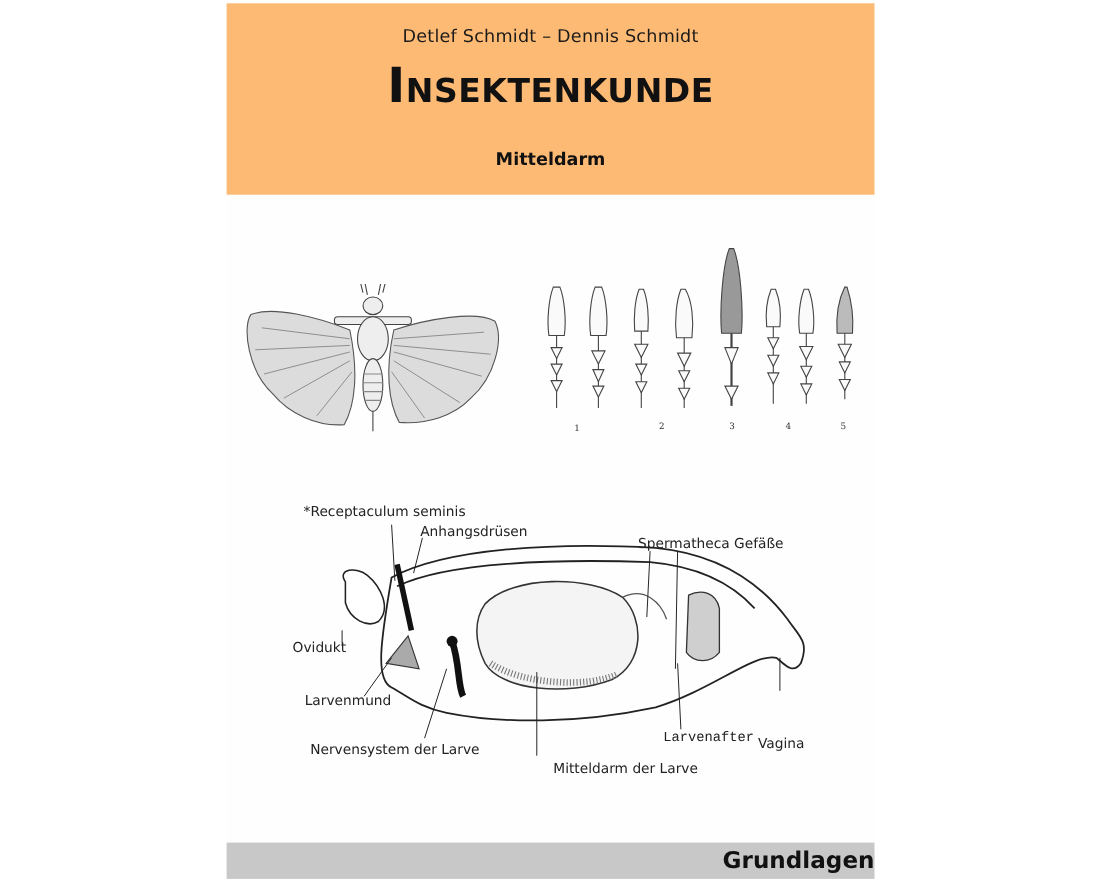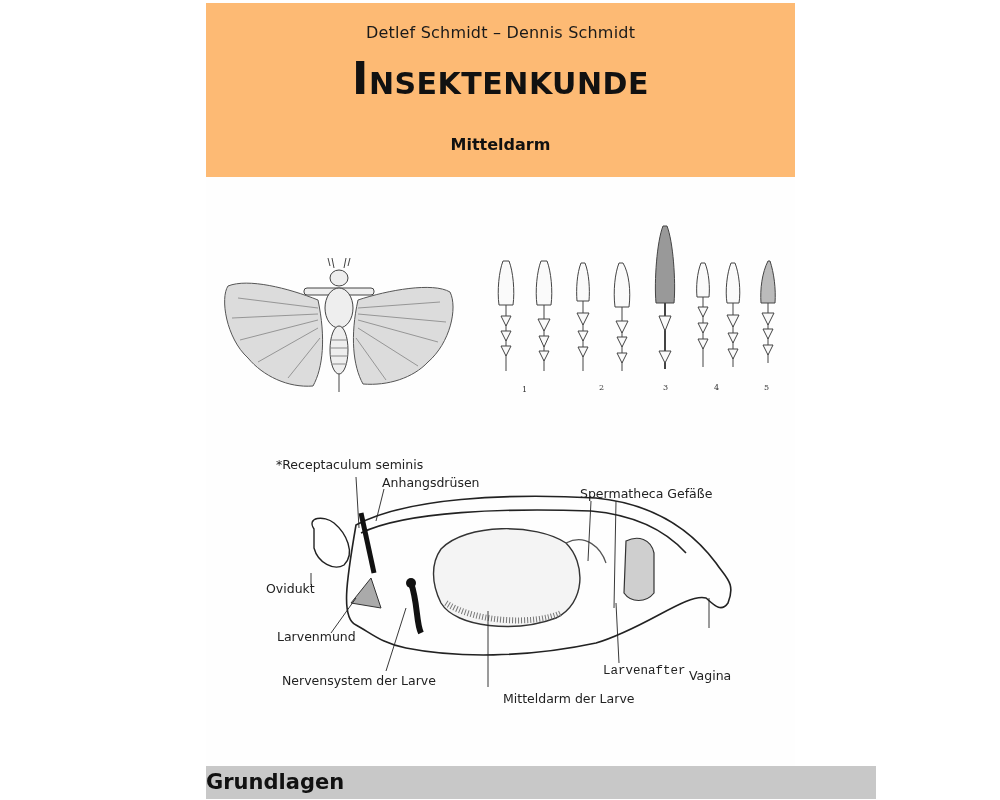--- a/index.html
+++ b/index.html
@@ -7,21 +7,21 @@
   .page { position: absolute; left: 206px; top: 3px; width: 589px; height: 796px; background: #fefefe; }
   .header { position: absolute; left: 0; top: 0; width: 589px; height: 174px; background: #fdba74; text-align: center; }
   .authors { position: absolute; top: 20px; width: 100%; font-family: "DejaVu Sans", sans-serif; font-size: 16px; color: #1a1a1a; letter-spacing: 0.2px; }
   .title { position: absolute; top: 50px; width: 100%; font-family: "DejaVu Sans", sans-serif; font-weight: bold; font-size: 30px; color: #111; letter-spacing: 0.5px; }
   .title .cap { font-size: 44px; }
   .subtitle { position: absolute; top: 132px; width: 100%; font-family: "DejaVu Sans", sans-serif; font-weight: bold; font-size: 16px; color: #111; }
   .fig { position: absolute; }
   .footnote { position: absolute; top: 732px; width: 100%; text-align: center; font-family: "DejaVu Sans", sans-serif; font-size: 12.5px; color: #222; }
   .footnote b { color: #111; }
   .footnote i { color: #444; }
-  .footer { position: absolute; left: 0; top: 763px; width: 670px; height: 33px; background: #c8c8c8; text-align: left; }
+  .footer { position: absolute; left: 0; top: 763px; width: 589px; height: 33px; background: #c8c8c8; text-align: right; }
   .footer span { font-family: "DejaVu Sans", sans-serif; font-weight: bold; font-size: 21px; line-height: 33px; color: #111; }
   .lbl { position: absolute; font-family: "DejaVu Sans", sans-serif; font-size: 12.5px; color: #222; white-space: nowrap; }
   .num { position: absolute; font-family: "DejaVu Serif", serif; font-size: 8px; color: #333; }
 </style>
 </head>
 <body>
 
 <div class="page">
 
   <div class="header">

